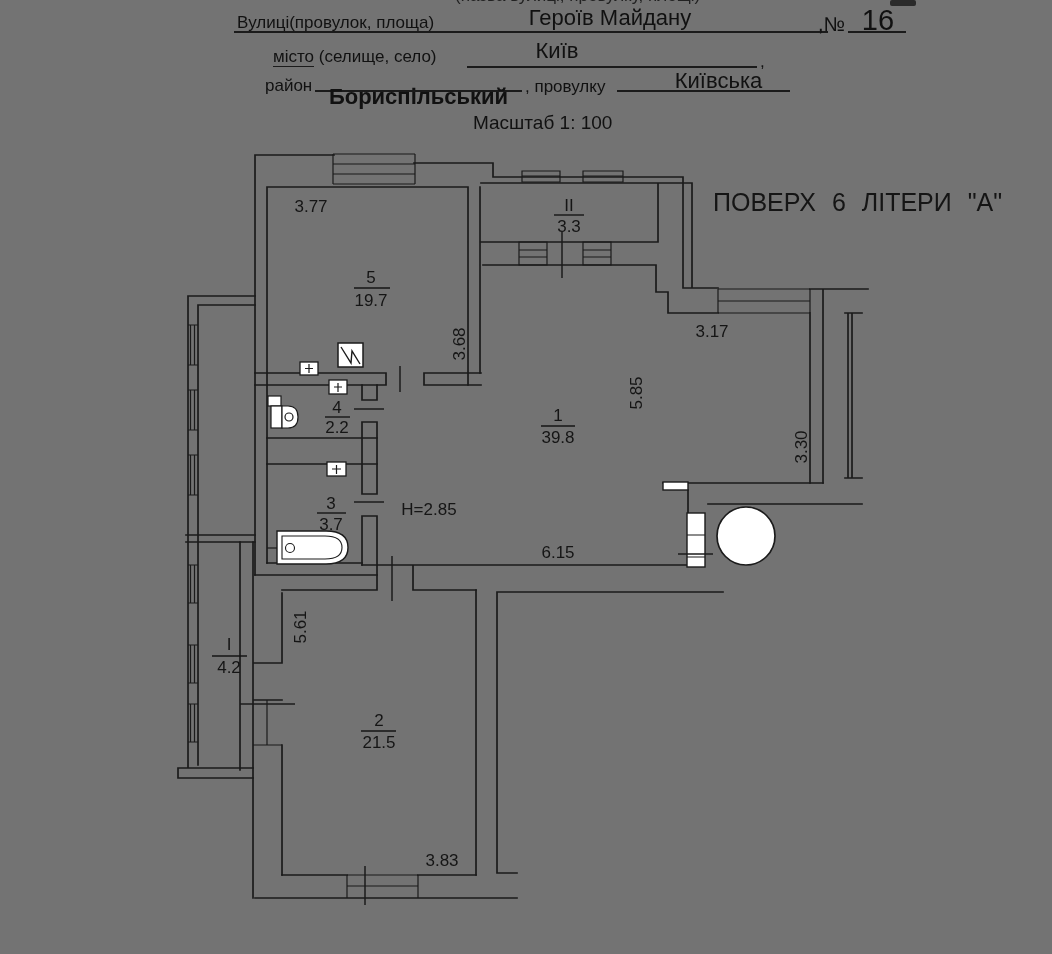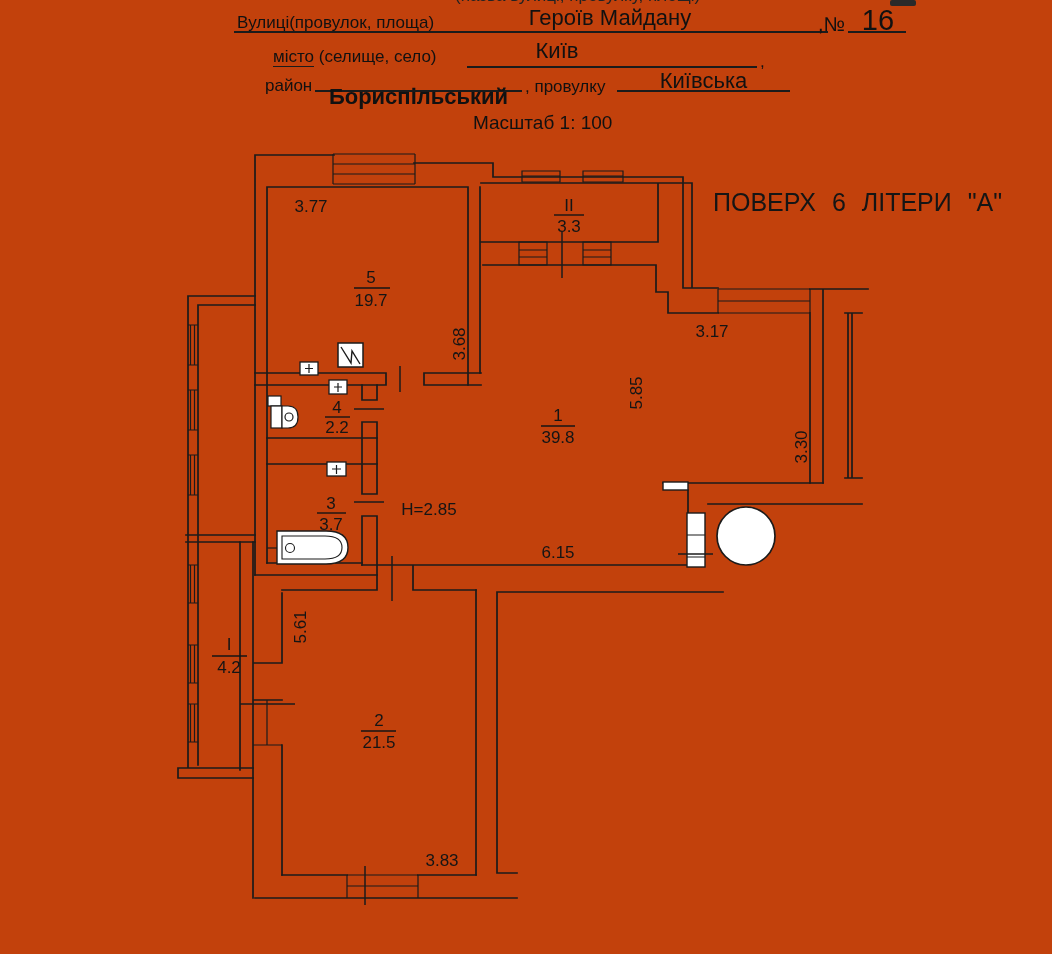--- a/index.html
+++ b/index.html
@@ -1,16 +1,16 @@
 <!DOCTYPE html>
 <html><head>
 <meta charset="utf-8">
 <style>
   html,body{margin:0;padding:0;background:#e9e9e9;}
-  #page{position:relative;width:1052px;height:954px;background:#c2410c;overflow:hidden;
+  #page{position:relative;width:1052px;height:954px;background:#737373;overflow:hidden;
         font-family:"Liberation Sans", sans-serif;color:#111;}
   .lbl{position:absolute;font-size:17px;white-space:nowrap;}
   .val{position:absolute;font-size:22px;white-space:nowrap;text-align:center;}
   .uline{position:absolute;height:1.6px;background:#1b1b1b;}
   .u-word{border-bottom:1.6px solid #1b1b1b;}
   #plan-svg{position:absolute;left:0;top:0;}
   svg text{fill:#151515;}
   .dim{font-size:17px;}
   .room-num{font-size:17px;}
   .room-area{font-size:17px;}
@@ -38,21 +38,21 @@
     <div class="lbl" style="left:273px;top:47px;"><span class="u-word">місто</span><span> (селище, село)</span></div>
     <div class="uline" style="left:467px;top:66px;width:290px;"></div>
     <div class="val" style="left:467px;top:38px;width:180px;">Київ</div>
     <div class="lbl" style="left:760px;top:52px;">,</div>
 
     <div class="lbl" style="left:265px;top:76px;">район</div>
     <div class="uline" style="left:315px;top:90px;width:207px;"></div>
     <div class="val" style="left:315px;top:84px;width:207px;font-weight:bold;">Бориспільський</div>
     <div class="lbl" style="left:525px;top:77px;">, провулку</div>
     <div class="uline" style="left:617px;top:90px;width:173px;"></div>
-    <div class="val" style="left:617px;top:68px;width:173px;">Київська</div>
+    <div class="val" style="left:632px;top:68px;width:173px;">Київська</div>
 
     <div class="lbl" style="left:473px;top:112px;width:144px;font-size:19px;text-align:left;">Масштаб 1: 100</div>
   </div>
 
   <svg id="plan-svg" width="1052" height="954" viewBox="0 0 1052 954">
 
     <g stroke="#1b1b1b" stroke-width="1.7" fill="none" stroke-linecap="square">
       <path d="M255,155 H334 M414,163 H493 M493,163 V177 M493,177 H683
                M255,155 V575 M267,187 V563 M267,187 H468
                M468,187 V385 M480,187 V373

